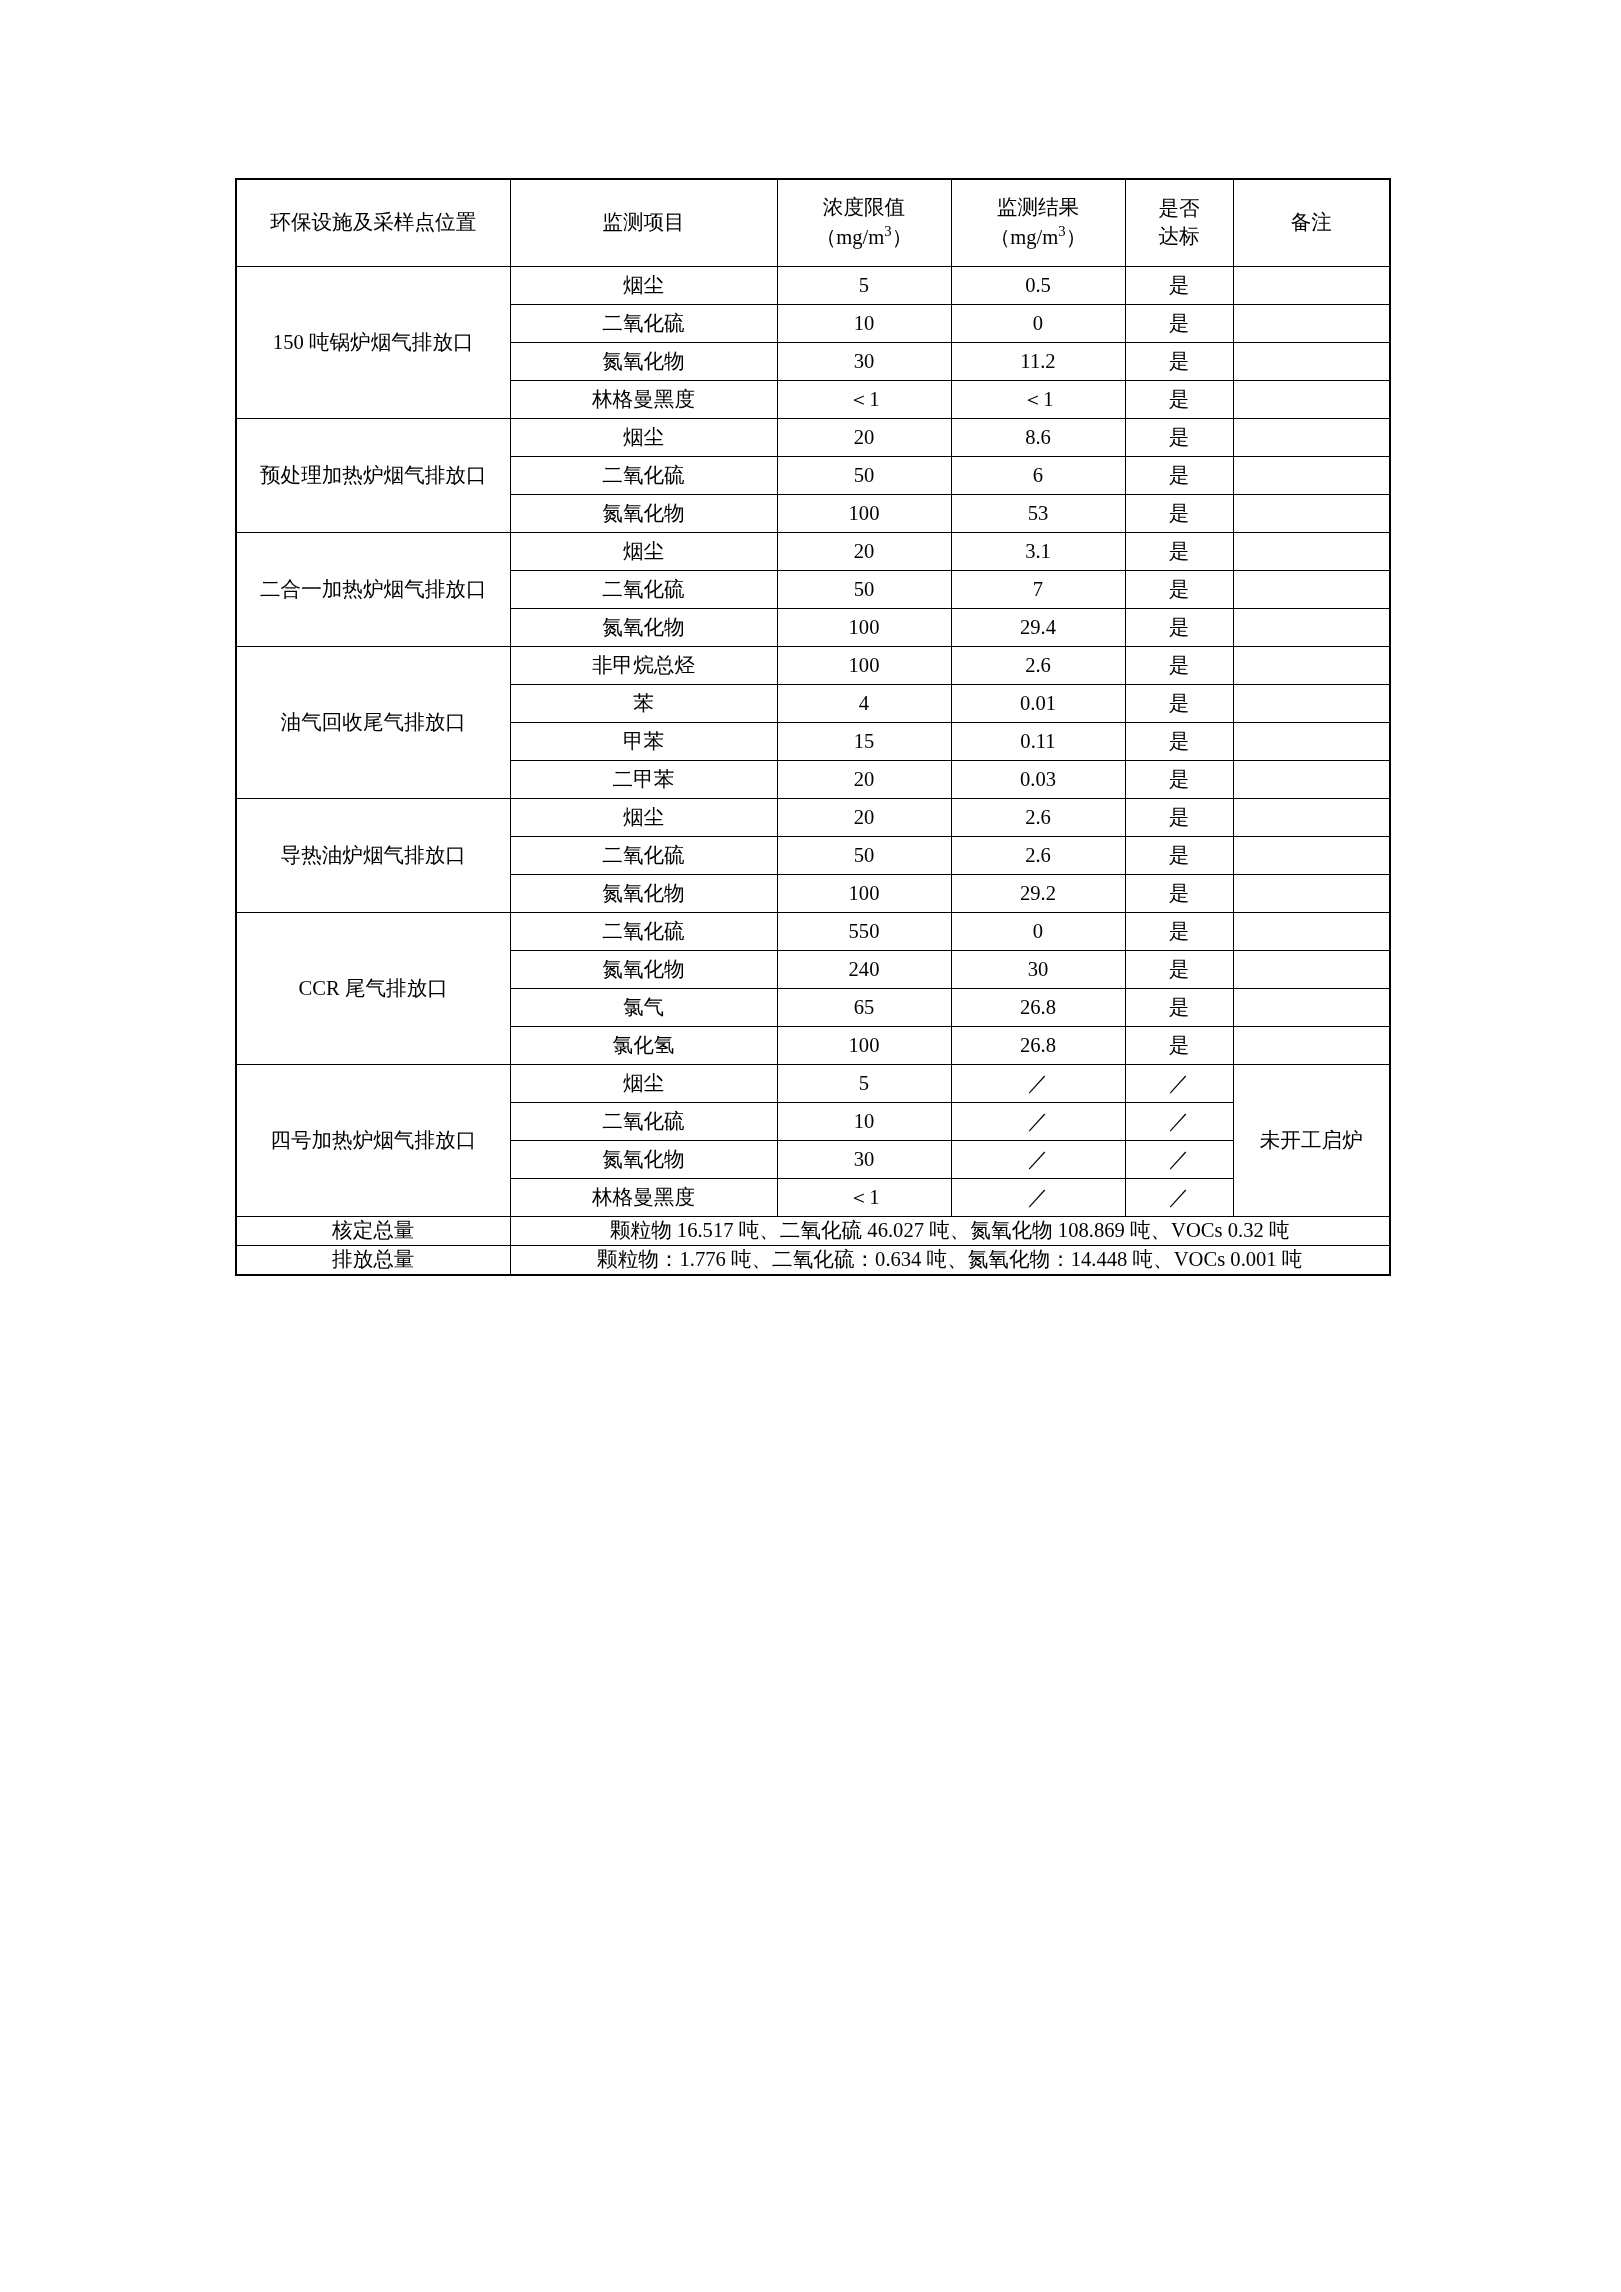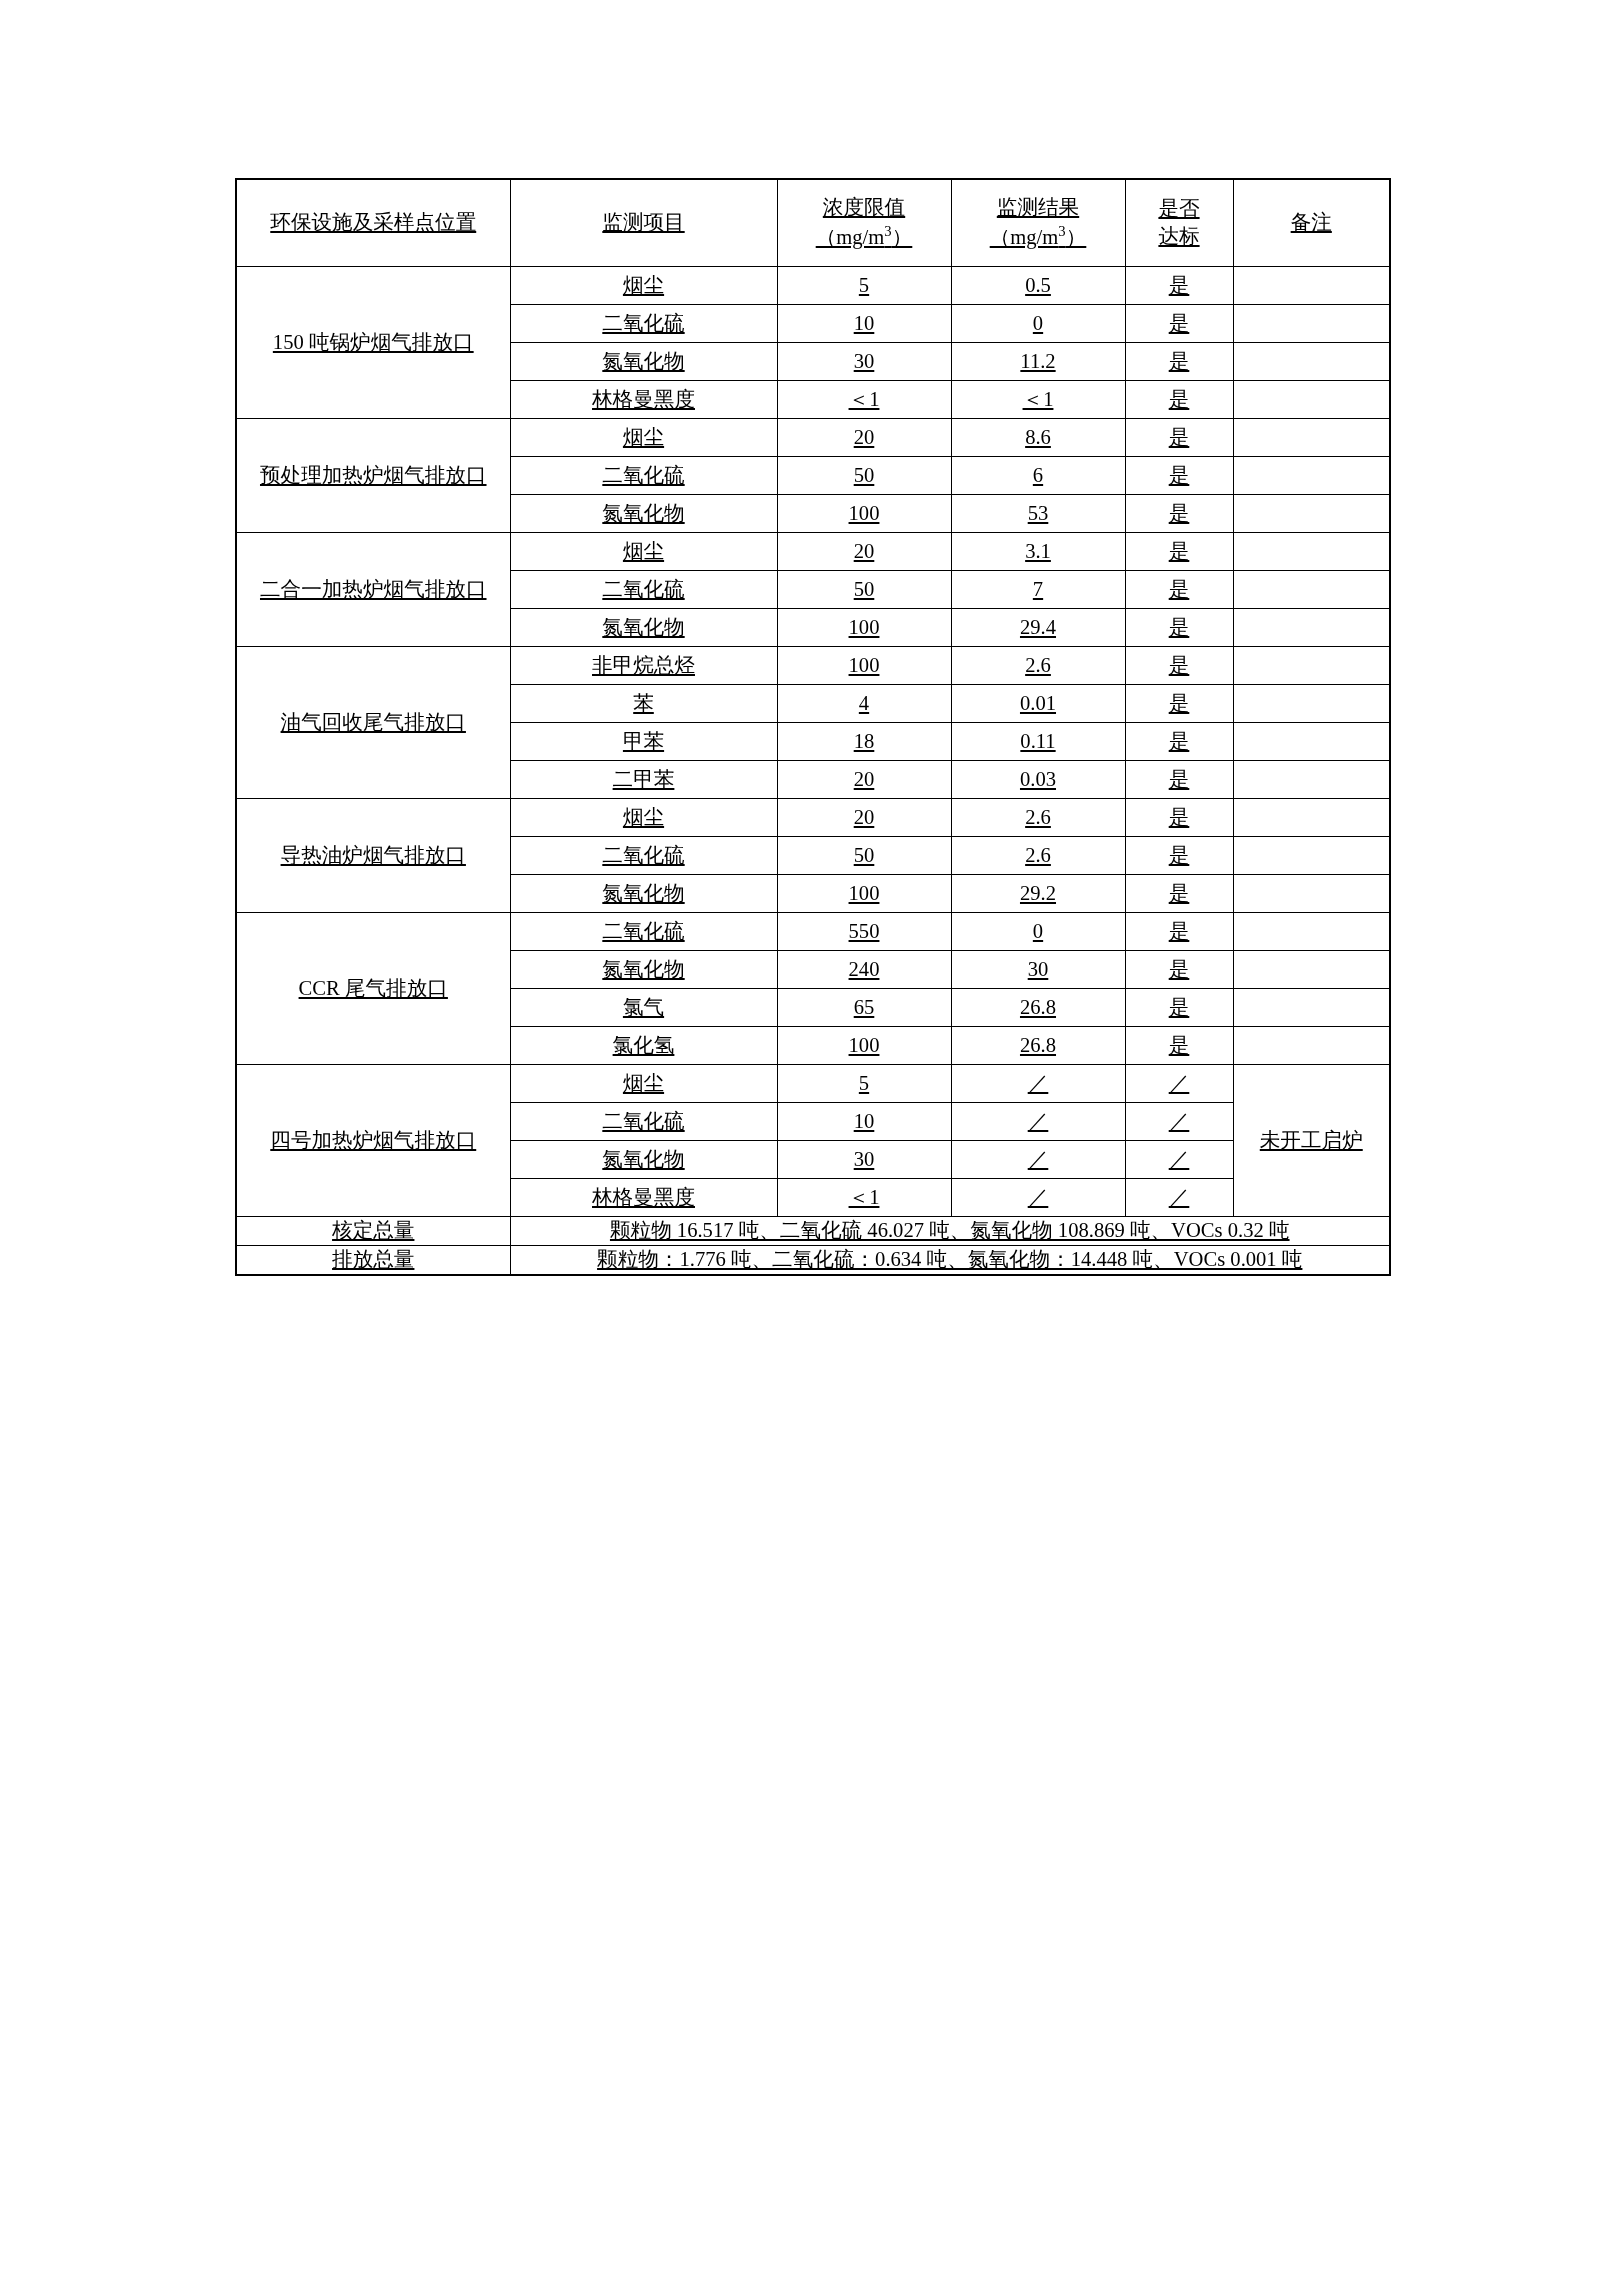--- a/index.html
+++ b/index.html
@@ -19,21 +19,20 @@
     left: 0;
     top: 0;
     width: 1621px;
     height: 2293px;
   }
   .table-wrap {
     position: absolute;
     left: 235px;
     top: 178px;
     width: 1327px;
-    text-decoration: underline;
   }
   table.report {
     border-collapse: collapse;
     width: 1155px;
     table-layout: fixed;
     border: 2.9px solid #000;
   }
   table.report td, table.report th {
     border: 1px solid #000;
     padding: 0;
@@ -212,21 +211,21 @@
           </tr>
           <tr>
             <td class="item">苯</td>
             <td class="num">4</td>
             <td class="num">0.01</td>
             <td>是</td>
             <td class="remark"></td>
           </tr>
           <tr>
             <td class="item">甲苯</td>
-            <td class="num">18</td>
+            <td class="num">15</td>
             <td class="num">0.11</td>
             <td>是</td>
             <td class="remark"></td>
           </tr>
           <tr>
             <td class="item">二甲苯</td>
             <td class="num">20</td>
             <td class="num">0.03</td>
             <td>是</td>
             <td class="remark"></td>

